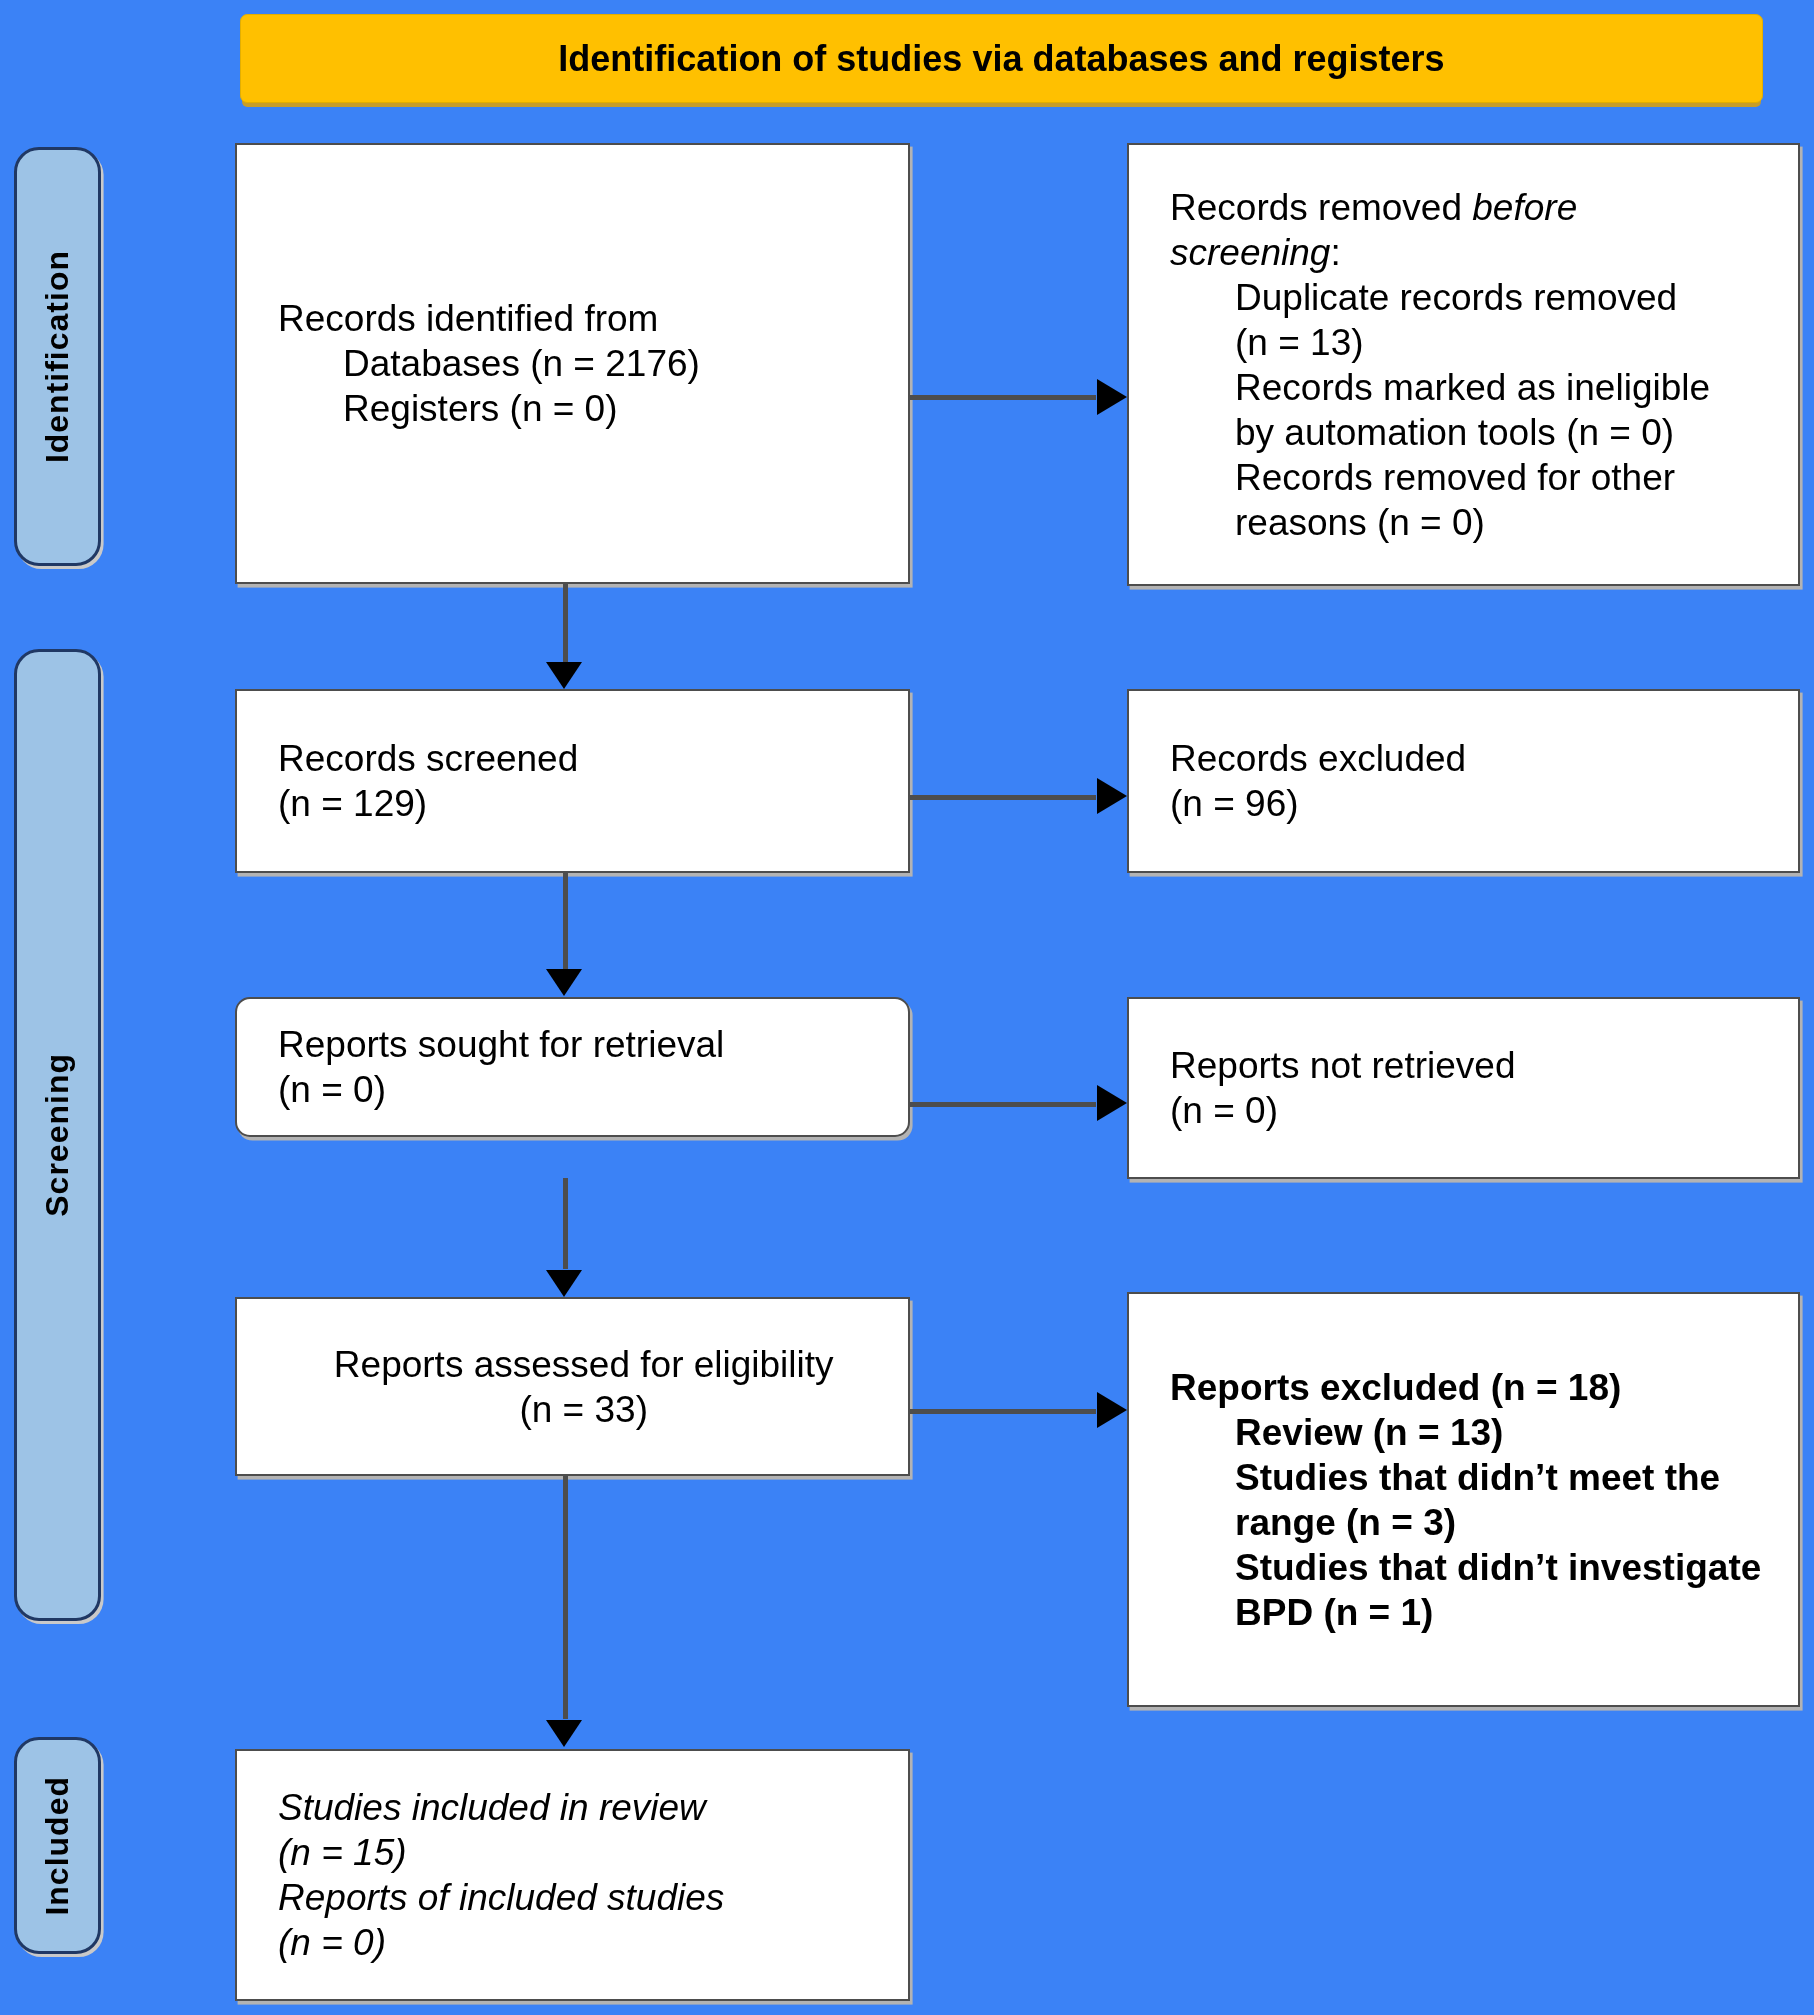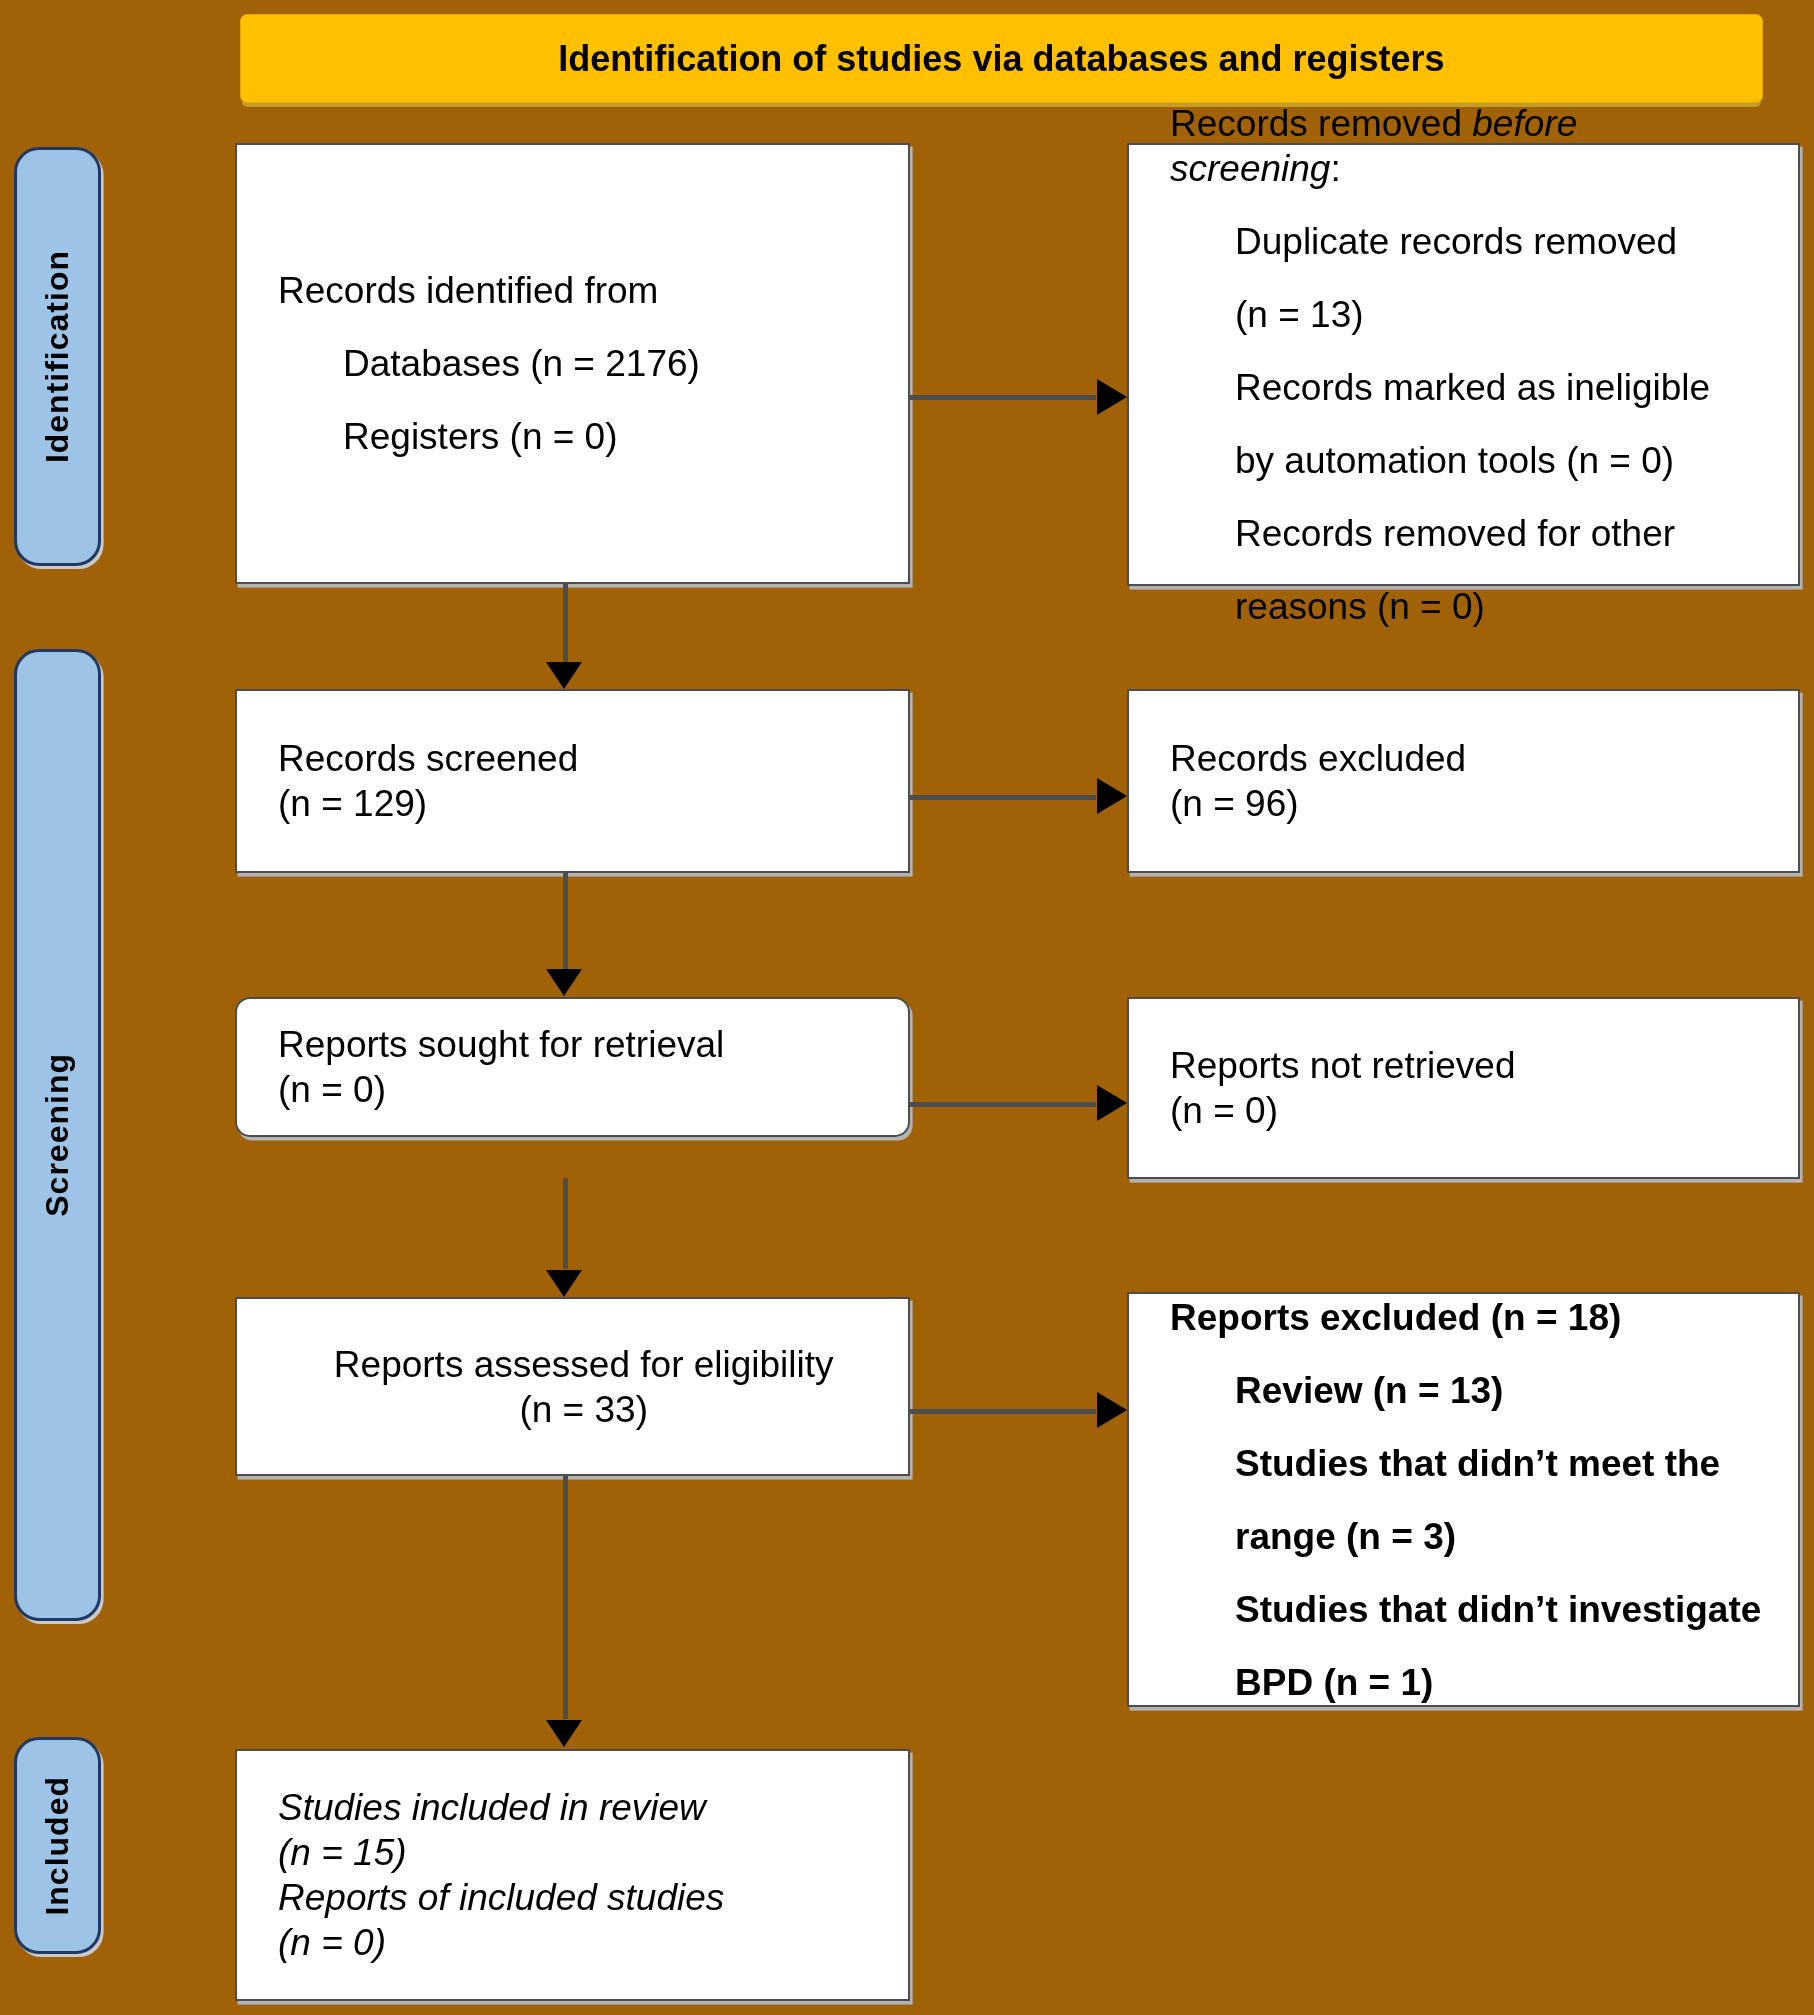--- a/index.html
+++ b/index.html
@@ -1,20 +1,20 @@
 <!DOCTYPE html>
 <html style="font-size:8.3px"><head>
 <meta charset="utf-8">
 <style>
   html, body { margin: 0; padding: 0; background: #ffffff; }
   .canvas {
     position: relative;
     width: 1815px;
     height: 2015px;
-    background: #a16207;
+    background: #3b82f6;
     font-family: "Liberation Sans", sans-serif;
     color: #000000;
   }
   .banner {
     position: absolute;
     left: 240px; top: 14.4px; width: 1523px; height: 89px;
     background: #FFC000;
     border: 1.5px solid #E3AE00;
     border-radius: 7.2px;
     box-shadow: 0 6.2px 0 -2.1px #C79D2A;
@@ -43,21 +43,21 @@
     position: absolute;
     background: #ffffff;
     border: 2.6px solid #4D4D4D;
     box-shadow: 2.6px 3.6px 0 #B3B3B3;
     box-sizing: border-box;
     display: flex; flex-direction: column; justify-content: center;
     font-size: 37px; line-height: 45px;
     padding-left: 41px; padding-right: 18.6px;
   }
   .box .line { white-space: nowrap; }
-  .box .indent { padding-left: 65px; margin-top: 28px; }
+  .box .indent { padding-left: 65px; }
   .box em { font-style: italic; }
   .vline { position: absolute; width: 4.6px; background: #4D4D4D; }
   .vhead {
     position: absolute; width: 0; height: 0;
     border-left: 18.6px solid transparent;
     border-right: 18.6px solid transparent;
     border-top: 27px solid #000000;
   }
   .hline { position: absolute; height: 4.6px; background: #4D4D4D; }
   .hhead {

